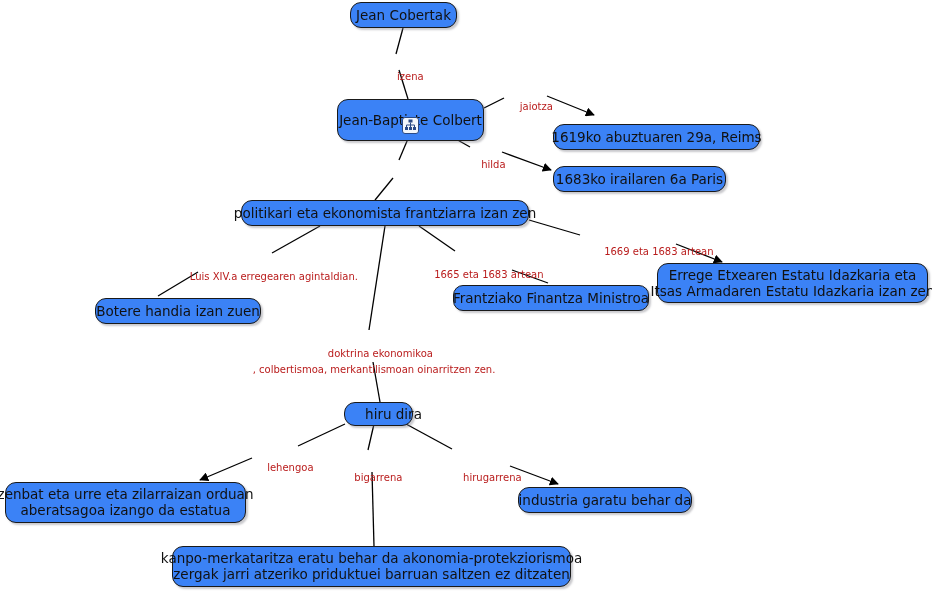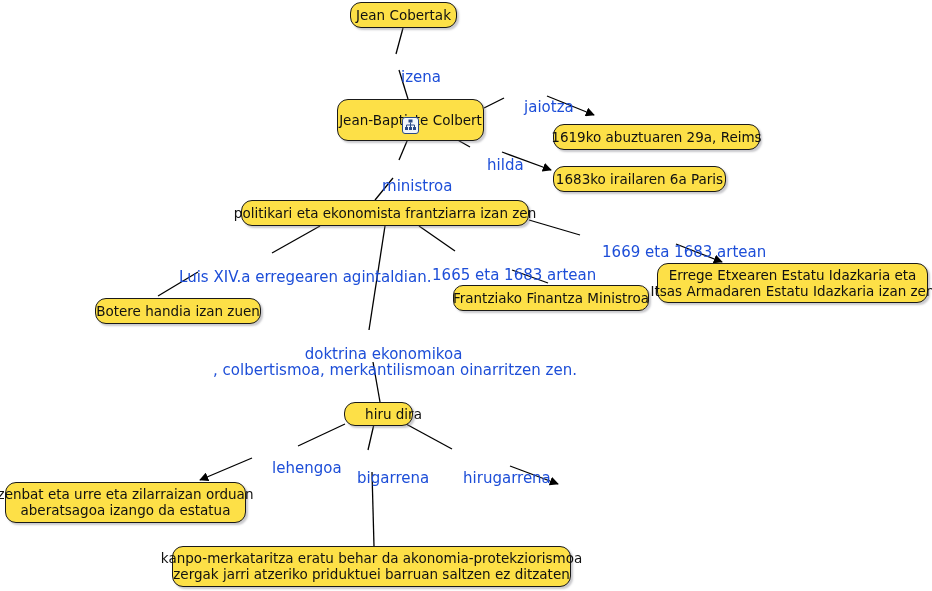--- a/index.html
+++ b/index.html
@@ -19,38 +19,38 @@
     position: absolute;
     left: 0;
     top: 0;
     width: 932px;
     height: 591px;
     pointer-events: none;
   }
   .node {
     position: absolute;
     box-sizing: border-box;
-    background: #fde047;
+    background: #3b82f6;
     border: 1px solid #1a1a1a;
     border-radius: 11px;
     color: #111111;
     font-size: 13.5px;
     line-height: 16px;
     text-align: center;
     padding: 5px 10px 6px 10px;
     white-space: pre;
     box-shadow: 2px 2px 2px rgba(120,120,130,0.40);
     display: flex;
     align-items: center;
     justify-content: center;
   }
   .link-label {
     position: absolute;
-    color: #1d4ed8;
-    font-size: 15px;
+    color: #b91c1c;
+    font-size: 10px;
     line-height: 16px;
     text-align: center;
     white-space: pre;
     background: transparent;
   }
   .cmap-icon {
     position: absolute;
     width: 17px;
     height: 17px;
     border: 1px solid #2a4a86;
@@ -157,41 +157,41 @@
 
   <div class="node" style="left:344px; top:402px; width:69px; height:24px;padding-left:40px;">
     <span>hiru dira</span>
   </div>
 
   <div class="node" style="left:5px; top:482px; width:241px; height:41px;">
     <span>zenbat eta urre eta zilarraizan orduan
 aberatsagoa izango da estatua</span>
   </div>
 
+  <div class="node" style="left:518px; top:487px; width:174px; height:26px;">
+    <span>industria garatu behar da</span>
+  </div>
 
   <div class="node" style="left:172px; top:546px; width:399px; height:41px;">
     <span>kanpo-merkataritza eratu behar da akonomia-protekziorismoa
 zergak jarri atzeriko priduktuei barruan saltzen ez ditzaten</span>
   </div>
 
   <div class="link-label" style="left:382px; top:53px; width:44px;">
     <span>izena</span>
   </div>
 
   <div class="link-label" style="left:505px; top:83px; width:50px;">
     <span>jaiotza</span>
   </div>
 
   <div class="link-label" style="left:468px; top:141px; width:38px;">
     <span>hilda</span>
   </div>
 
-  <div class="link-label" style="left:363px; top:162px; width:67px;">
-    <span>ministroa</span>
-  </div>
 
   <div class="link-label" style="left:160px; top:253px; width:215px;">
     <span>Luis XIV.a erregearen agintaldian.</span>
   </div>
 
   <div class="link-label" style="left:413px; top:251px; width:139px;">
     <span>1665 eta 1683 artean</span>
   </div>
 
   <div class="link-label" style="left:583px; top:228px; width:139px;">

